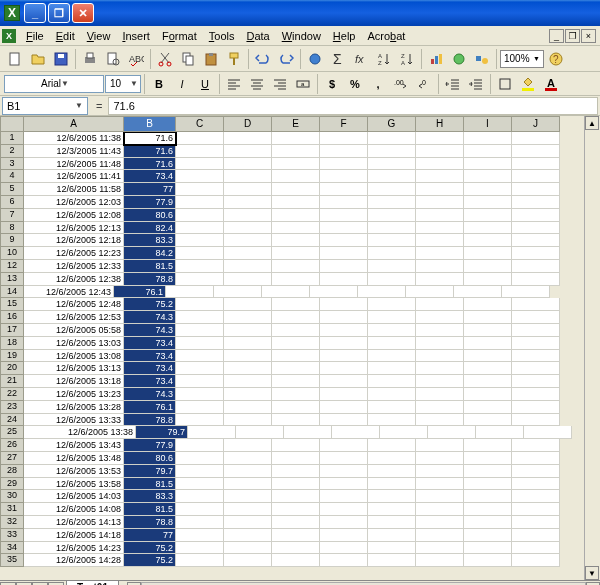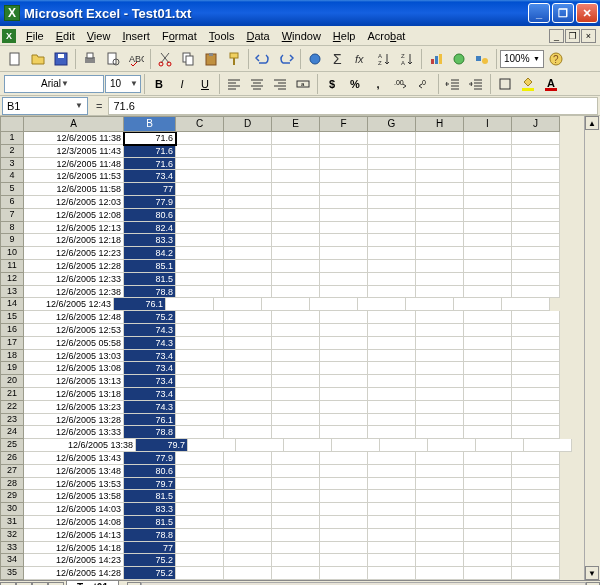--- a/index.html
+++ b/index.html
@@ -54,21 +54,20 @@
 .sheettab { height: 16px; padding: 0 10px; background: #fff; border: 1px solid #888; border-bottom: none; font-size: 10px; font-weight: bold; line-height: 14px; margin-left: 2px; border-radius: 0 0 4px 4px; transform: translateY(-1px); }
 .hscroll { flex:1; display:flex; align-items:center; margin-left:8px; }
 .hscroll .sbtn { position:static; }
 .hscroll .track { flex:1; height:14px; background:#e8e4d8; border:1px solid #aaa; }
 </style>
 </head>
 <body>
 
 <div class="titlebar">
   <div class="xicon">X</div>
-  <div class="title">Microsoft Excel - Test01.txt</div>
   <div class="winbtns">
     <div class="winbtn min">_</div>
     <div class="winbtn max">❐</div>
     <div class="winbtn close">✕</div>
   </div>
 </div>
 
 <div class="menubar">
   <div class="xsmall">X</div>
   <div class="menuitem"><u>F</u><span>ile</span></div>
@@ -377,21 +376,21 @@
           <div class="cell colOther" style="width:48px"></div>
           <div class="cell colOther" style="width:48px"></div>
           <div class="cell colOther" style="width:48px"></div>
           <div class="cell colOther" style="width:48px"></div>
           <div class="cell colOther" style="width:48px"></div>
           <div class="cell colOther" style="width:48px"></div>
           <div class="cell colOther" style="width:48px"></div>
         </div>
         <div class="row">
           <div class="rowhdr">4</div>
-          <div class="cell colA" style="width:100px">12/6/2005 11:53</div>
+          <div class="cell colA" style="width:100px">12/6/2005 11:41</div>
           <div class="cell sel colB" style="width:52px">73.4</div>
           <div class="cell colOther" style="width:48px"></div>
           <div class="cell colOther" style="width:48px"></div>
           <div class="cell colOther" style="width:48px"></div>
           <div class="cell colOther" style="width:48px"></div>
           <div class="cell colOther" style="width:48px"></div>
           <div class="cell colOther" style="width:48px"></div>
           <div class="cell colOther" style="width:48px"></div>
           <div class="cell colOther" style="width:48px"></div>
         </div>
@@ -457,33 +456,20 @@
           <div class="cell colOther" style="width:48px"></div>
           <div class="cell colOther" style="width:48px"></div>
           <div class="cell colOther" style="width:48px"></div>
           <div class="cell colOther" style="width:48px"></div>
           <div class="cell colOther" style="width:48px"></div>
         </div>
         <div class="row">
           <div class="rowhdr">10</div>
           <div class="cell colA" style="width:100px">12/6/2005 12:23</div>
           <div class="cell sel colB" style="width:52px">84.2</div>
-          <div class="cell colOther" style="width:48px"></div>
-          <div class="cell colOther" style="width:48px"></div>
-          <div class="cell colOther" style="width:48px"></div>
-          <div class="cell colOther" style="width:48px"></div>
-          <div class="cell colOther" style="width:48px"></div>
-          <div class="cell colOther" style="width:48px"></div>
-          <div class="cell colOther" style="width:48px"></div>
-          <div class="cell colOther" style="width:48px"></div>
-        </div>
-        <div class="row">
-          <div class="rowhdr">11</div>
-          <div class="cell colA" style="width:100px">12/6/2005 12:28</div>
-          <div class="cell sel colB" style="width:52px">85.1</div>
           <div class="cell colOther" style="width:48px"></div>
           <div class="cell colOther" style="width:48px"></div>
           <div class="cell colOther" style="width:48px"></div>
           <div class="cell colOther" style="width:48px"></div>
           <div class="cell colOther" style="width:48px"></div>
           <div class="cell colOther" style="width:48px"></div>
           <div class="cell colOther" style="width:48px"></div>
           <div class="cell colOther" style="width:48px"></div>
         </div>
         <div class="row">

